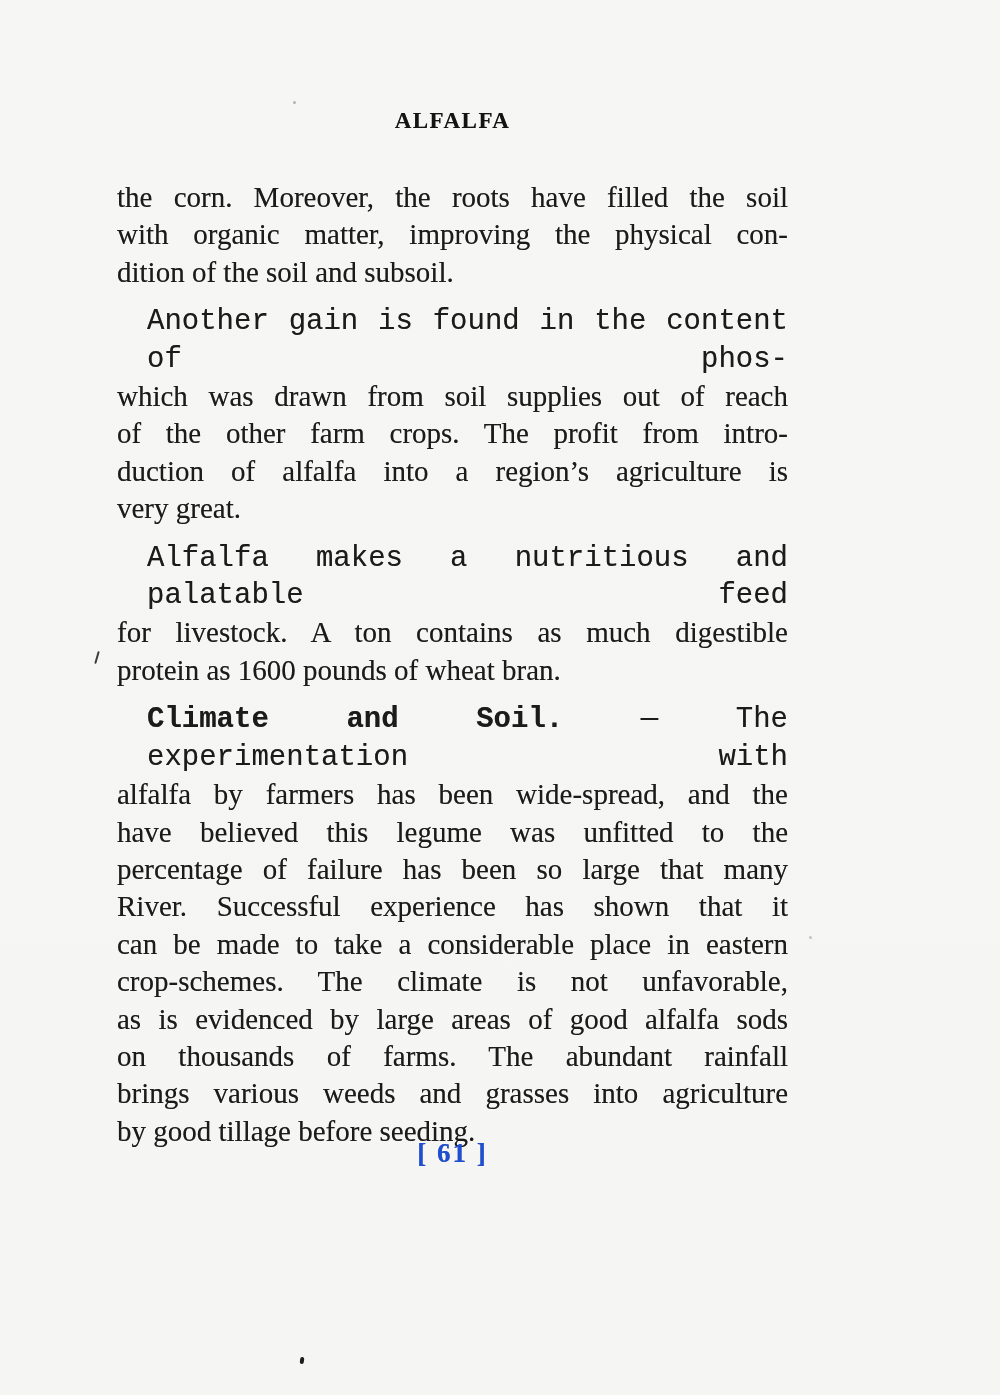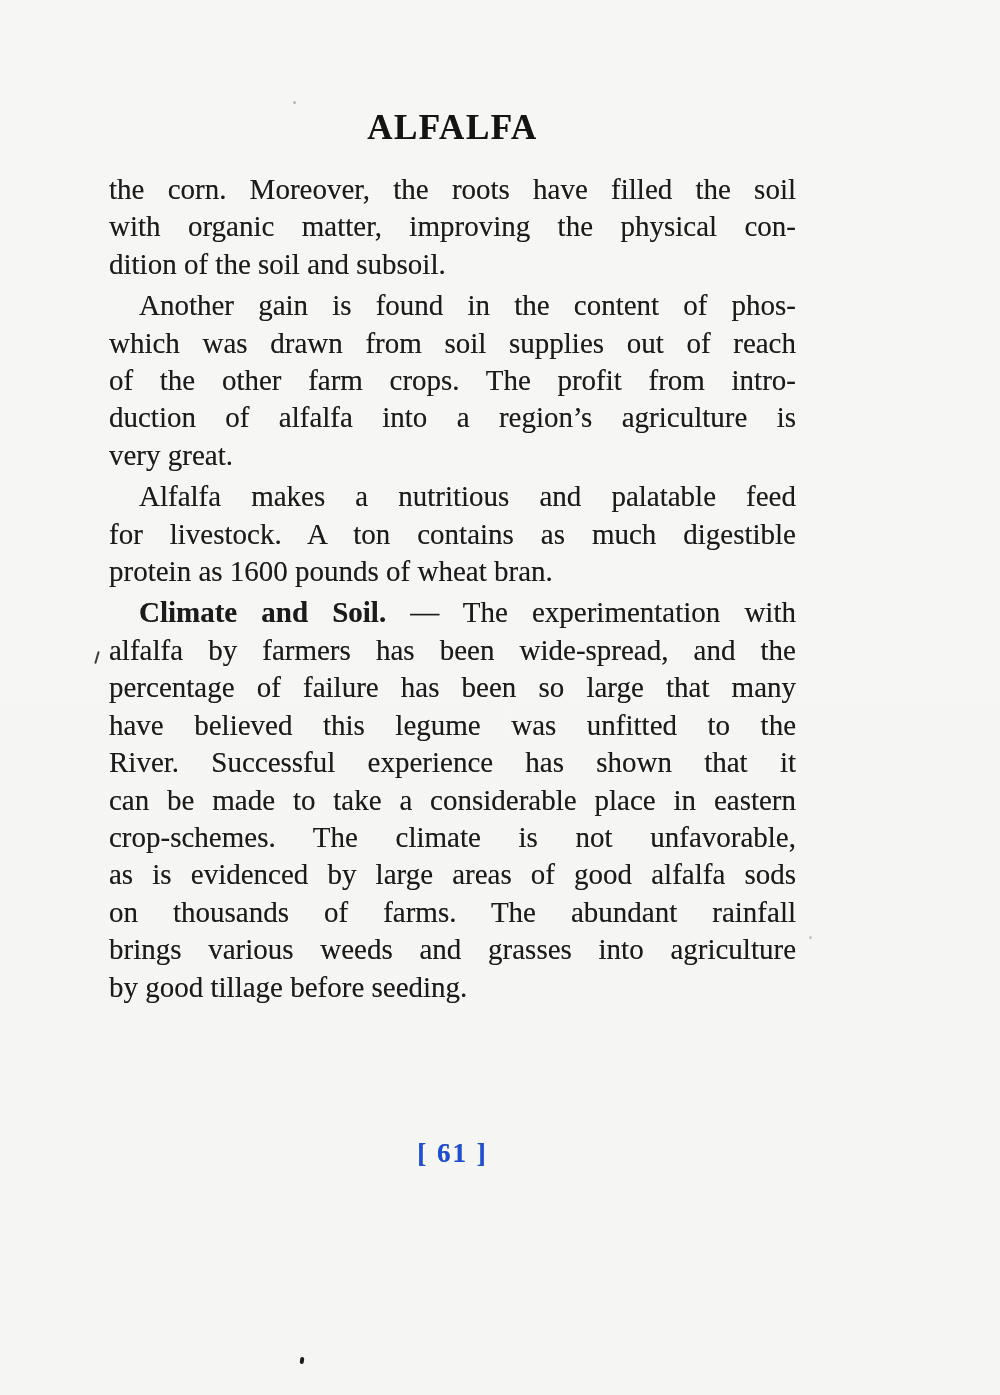--- a/index.html
+++ b/index.html
@@ -21,46 +21,47 @@
     top: 0;
     width: 695px;
     height: 1395px;
   }
   .running-head {
     position: absolute;
     top: 108px;
     left: 0;
     width: 100%;
     text-align: center;
-    font-size: 35px;
+    font-size: 23px;
     font-weight: bold;
     letter-spacing: 1.5px;
     color: #141414;
     text-shadow: 0 0 0.5px rgba(20,20,20,0.55);
   }
   .body-text {
     position: absolute;
     top: 167px;
     left: 0;
     width: 695px;
     font-size: 29px;
     line-height: 37.4px;
     text-shadow: 0 0 0.5px rgba(25,25,25,0.5);
   }
-  .para { margin: 4px; }
+  .para { margin: 12px; }
   .line {
     text-align: justify;
     text-align-last: justify;
     white-space: normal;
   }
   .line.flush {
     text-align-last: left;
   }
   .line.indent {
     padding-left: 30px;
+    font-family: Liberation Mono, monospace;
   }
   .lead-in {
     font-weight: bold;
   }
   .folio {
     position: absolute;
     top: 1138px;
     left: 0;
     width: 100%;
     text-align: center;
@@ -127,22 +128,22 @@
       <div class="line">for livestock. A ton contains as much digestible</div>
       <div class="line flush">protein as 1600 pounds of wheat bran.</div>
     </div>
 
     <div class="para">
       <div class="line indent">
         <span class="lead-in">Climate and Soil.</span>
         <span>— The experimentation with</span>
       </div>
       <div class="line">alfalfa by farmers has been wide-spread, and the</div>
+      <div class="line">have believed this legume was unfitted to the</div>
       <div class="line">percentage of failure has been so large that many</div>
-      <div class="line">have believed this legume was unfitted to the</div>
       <div class="line">River. Successful experience has shown that it</div>
       <div class="line">can be made to take a considerable place in eastern</div>
       <div class="line">crop-schemes. The climate is not unfavorable,</div>
       <div class="line">as is evidenced by large areas of good alfalfa sods</div>
       <div class="line">on thousands of farms. The abundant rainfall</div>
       <div class="line">brings various weeds and grasses into agriculture</div>
       <div class="line flush">by good tillage before seeding.</div>
     </div>
 
   </div>

